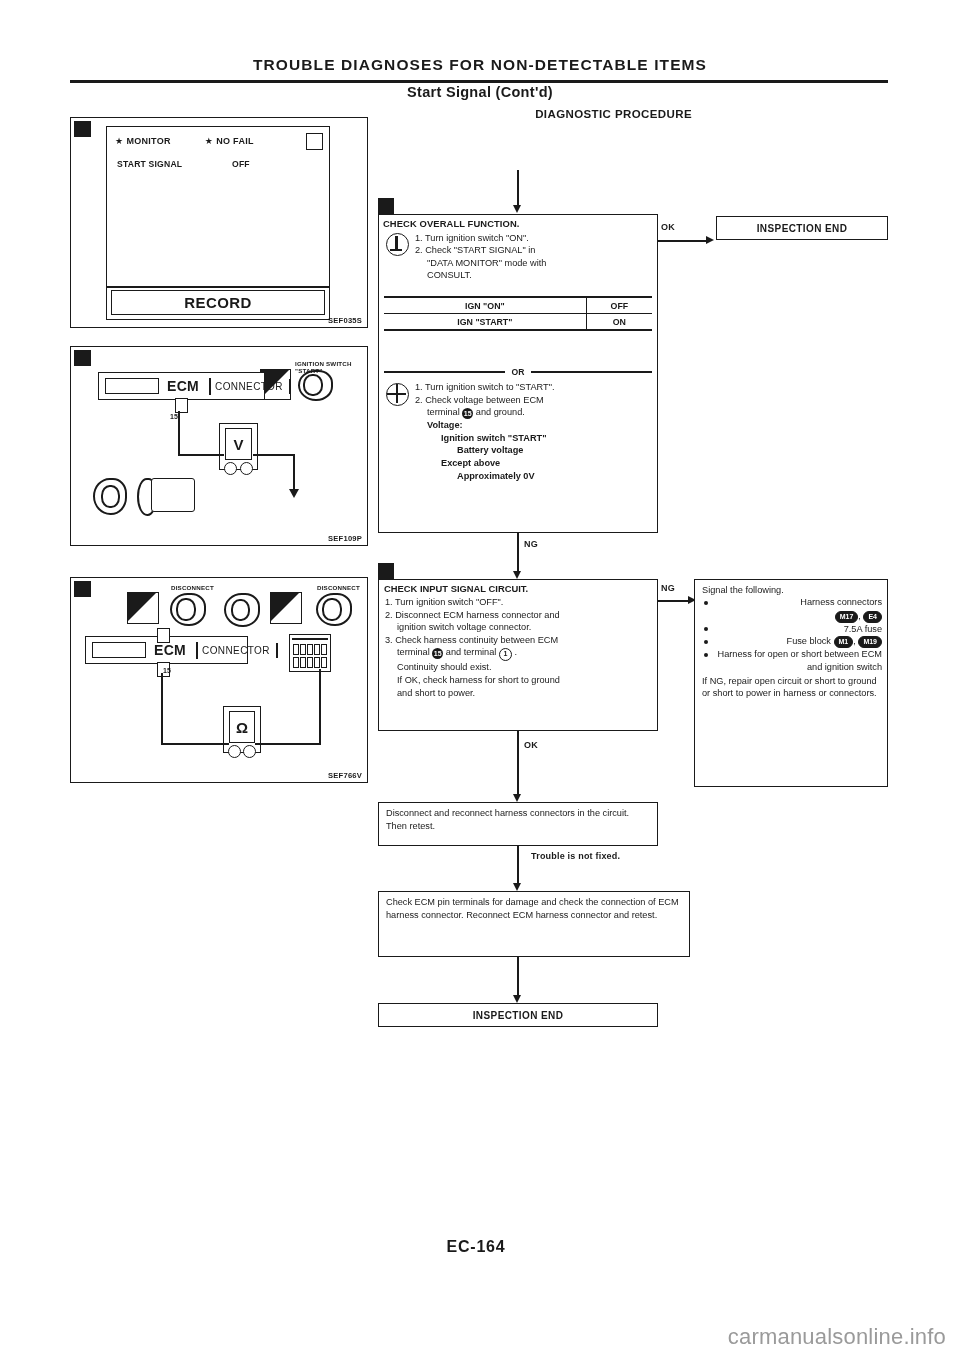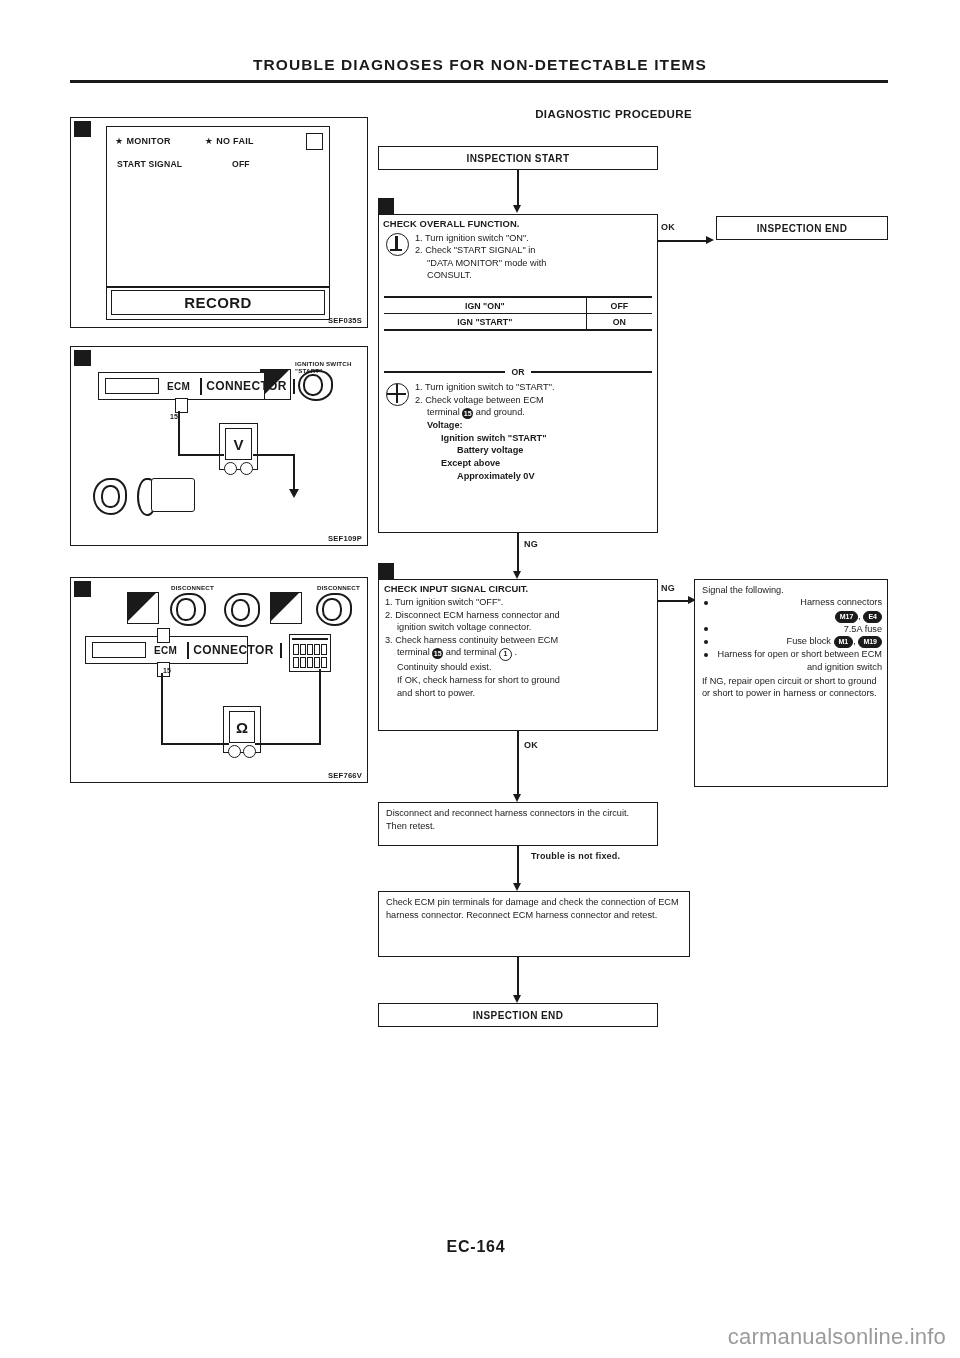--- a/index.html
+++ b/index.html
@@ -71,28 +71,28 @@
   #panel-wiring2{left:70px;top:577px;width:296px;height:204px;}
 
   .conn-bar{
     position:absolute;border:1.7px solid #1a1a1a;background:#fff;
     height:26px;display:flex;align-items:center;
   }
   .conn-bar .cb-left{
     flex:0 0 52px;height:14px;margin-left:6px;border:1.4px solid #1a1a1a;background:#fff;
   }
   .conn-bar .cb-ecm{
-    font-size:10px;font-weight:bold;letter-spacing:.3px;padding:0 10px 0 8px;
+    font-size:14px;font-weight:bold;letter-spacing:.3px;padding:0 10px 0 8px;
   }
   .conn-bar .cb-pin{
     width:13px;height:15px;border:1.4px solid #1a1a1a;background:#fff;
     margin-right:4px;
   }
   .conn-bar .cb-word{
-    font-size:12px;font-weight:bold;letter-spacing:.4px;
+    font-size:10px;font-weight:normal;letter-spacing:.4px;
   }
   .conn-bar .cb-tail{
     flex:1;height:15px;margin:0 5px 0 6px;border-left:1.4px solid #1a1a1a;
     border-right:1.4px solid #1a1a1a;
   }
 
   .pin-tab{
     position:absolute;width:11px;height:13px;border:1.5px solid #1a1a1a;background:#fff;
   }
   .pin-num{position:absolute;font-size:7px;font-weight:bold;}
@@ -243,20 +243,21 @@
     font-size:22px;color:#9a9a9a;letter-spacing:.2px;
   }
 </style>
 </head>
 <body>
 
 <div class="page">
 
   <div id="header-title">TROUBLE DIAGNOSES FOR NON-DETECTABLE ITEMS</div>
   <div id="header-rule"></div>
+  <div id="section-subtitle">Start Signal (Cont'd)</div>
   <div id="procedure-heading">DIAGNOSTIC PROCEDURE</div>
 
   <div class="illus-panel" id="panel-monitor">
     <div class="panel-marker"></div>
 
     <div class="monitor-screen">
       <div class="monitor-topbar">
         <span class="mon-star">★</span>
         <span class="mon-lbl">MONITOR</span>
         <span class="mon-star">★</span>
@@ -360,21 +361,20 @@
     </div>
 
     <div class="wire" style="left:90px;top:95px;width:2px;height:71px;"></div>
     <div class="wire" style="left:90px;top:165px;width:68px;height:2px;"></div>
     <div class="wire" style="left:248px;top:91px;width:2px;height:75px;"></div>
     <div class="wire" style="left:184px;top:165px;width:66px;height:2px;"></div>
 
     <div class="panel-code">SEF766V</div>
   </div>
 
-  <div class="fbox fbox-center" style="left:378px;top:146px;width:280px;height:24px;">INSPECTION START</div>
 
   <div class="vline" style="left:517px;top:170px;height:37px;"></div>
   <div class="arw-down" style="left:513px;top:205px;"></div>
 
   <div class="fbox" style="left:378px;top:214px;width:280px;height:319px;">
     <div class="step-marker"></div>
 
     <div style="font-size:9.4px;font-weight:bold;padding:3px 0 1px 4px;letter-spacing:.1px;">CHECK OVERALL FUNCTION.</div>
 
     <div class="tool-ign" style="left:7px;top:18px;"></div>

